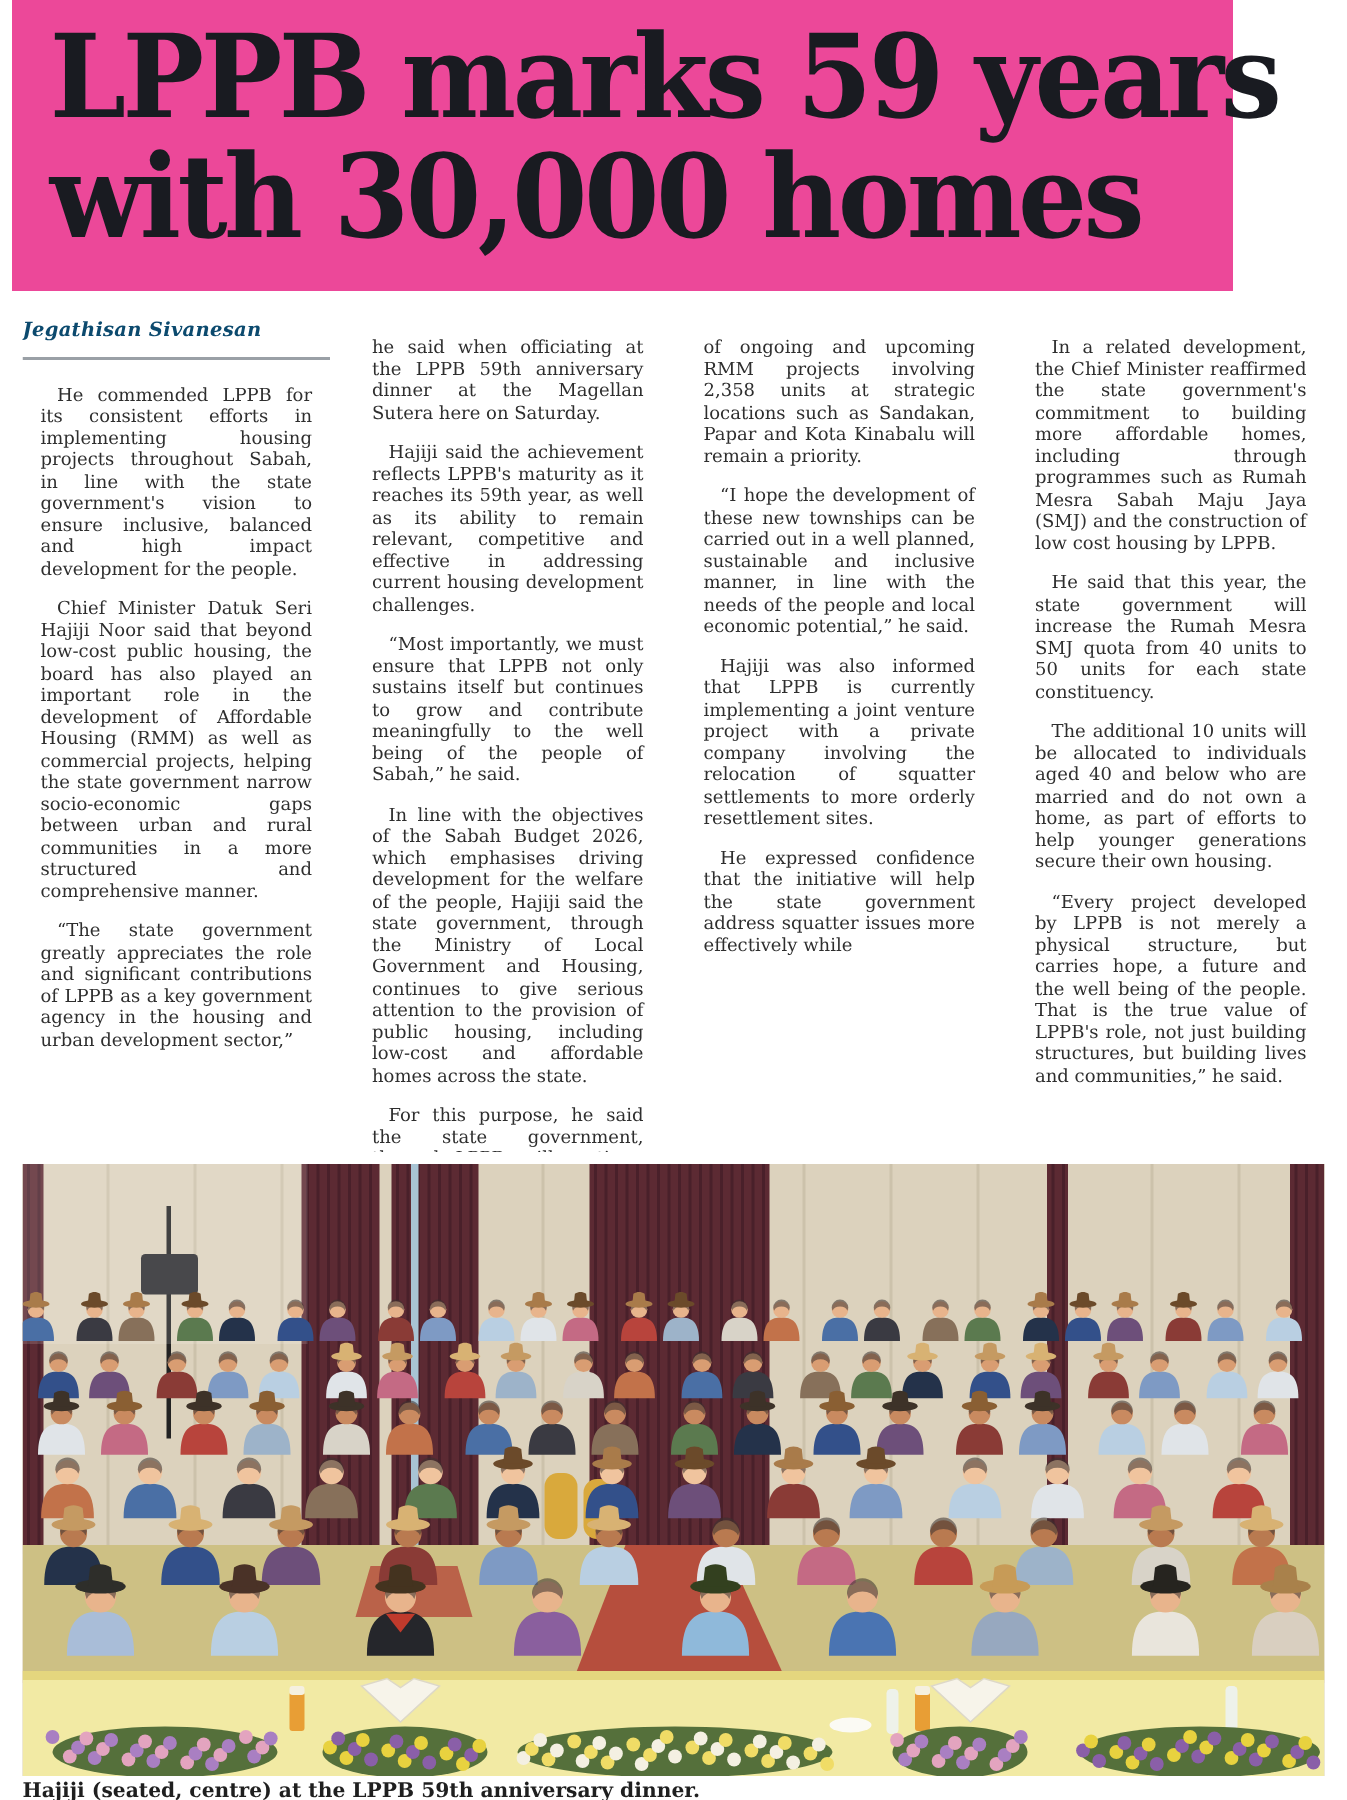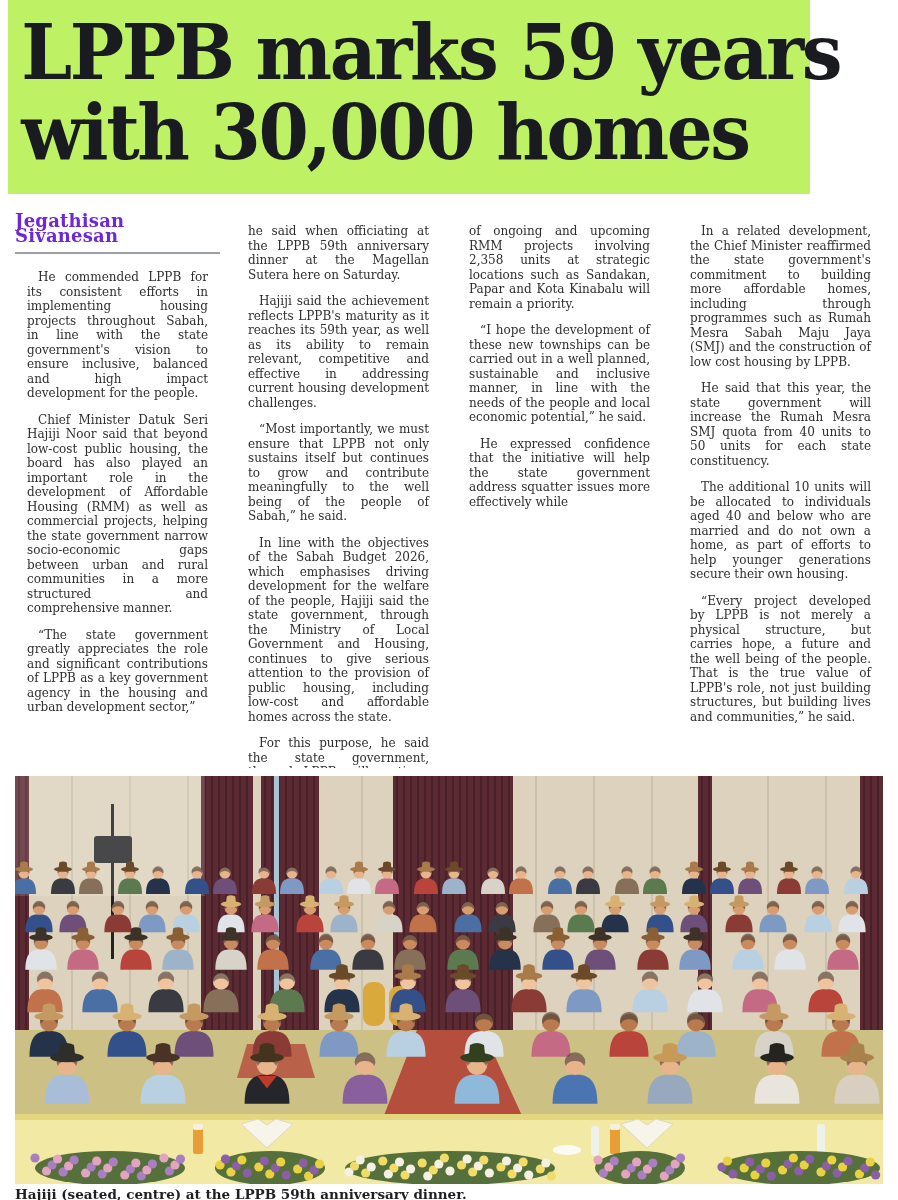--- a/index.html
+++ b/index.html
@@ -1,30 +1,30 @@
 <!DOCTYPE html>
 <html><head>
 <meta charset="utf-8">
 <style>
   html,body{margin:0;padding:0;background:#ffffff;}
   .page{position:relative;width:898px;height:1200px;background:#fff;overflow:hidden;
         font-family:"DejaVu Serif",serif;color:#2d2d2d;}
-  .headline-box{position:absolute;left:8px;top:0;width:802px;height:194px;background:#bef264;}
+  .headline-box{position:absolute;left:8px;top:0;width:802px;height:194px;background:#ec4899;padding-left:12px;}
   .headline{margin:0;padding:12px 0 0 14px;font-weight:bold;color:#191b21;
             font-size:77px;line-height:80px;letter-spacing:-2.5px;
             transform:scaleX(.94);transform-origin:left top;white-space:nowrap;}
   .headline span{display:block;}
   .content{position:absolute;left:15px;top:212px;width:868px;height:556px;
            display:flex;gap:16px;overflow:hidden;}
   .col{width:205px;flex:0 0 205px;font-size:12px;line-height:14.5px;text-align:justify;
        color:#2e2e2e;}
   .col p{margin:12px;}
   .col p.ind{text-indent:11px;}
   .bold{font-weight:bold;color:#1c1c1c;}
-  .byline{font-weight:bold;font-size:18px;color:#6d28d9;margin:2px 0 9px 0;letter-spacing:.2px;}
+  .byline{font-weight:bold;font-size:13px;color:#0c4a6e;margin:2px 0 9px 0;letter-spacing:.2px;font-style:italic;}
   .byline-rule{border:none;border-top:2px solid #9aa0a6;margin:0 0 16px 0;}
   .photo{position:absolute;left:15px;top:776px;width:868px;height:408px;overflow:hidden;background:#d9cfba;}
   .photo svg{display:block;}
   .caption{position:absolute;left:15px;top:1186px;width:868px;font-weight:bold;
            font-size:13.5px;color:#1f1f1f;}
 </style>
 </head>
 <body>
 
 <div class="page">
@@ -51,20 +51,21 @@
       <p class="ind">Hajiji said the achievement reflects LPPB's maturity as it reaches its 59th year, as well as its ability to remain relevant, competitive and effective in addressing current housing development challenges.</p>
       <p class="ind">“Most importantly, we must ensure that LPPB not only sustains itself but continues to grow and contribute meaningfully to the well being of the people of Sabah,” he said.</p>
       <p class="ind">In line with the objectives of the Sabah Budget 2026, which emphasises driving development for the welfare of the people, Hajiji said the state government, through the Ministry of Local Government and Housing, continues to give serious attention to the provision of public housing, including low-cost and affordable homes across the state.</p>
       <p class="ind">For this purpose, he said the state government, through LPPB, will continue implementing several key initiatives, including the development of PAKR projects in Sukau, Melalap, Beluran and Pitas.</p>
       <p class="ind">In addition, the implementation</p>
     </div>
 
     <div class="col">
       <p>of ongoing and upcoming RMM projects involving 2,358 units at strategic locations such as Sandakan, Papar and Kota Kinabalu will remain a priority.</p>
       <p class="ind">“I hope the development of these new townships can be carried out in a well planned, sustainable and inclusive manner, in line with the needs of the people and local economic potential,” he said.</p>
+      <p class="ind">Hajiji was also informed that LPPB is currently implementing a joint venture project with a private company involving the relocation of squatter settlements to more orderly resettlement sites.</p>
       <p class="ind">He expressed confidence that the initiative will help the state government address squatter issues more effectively while</p>
     </div>
 
     <div class="col">
       <p class="ind">In a related development, the Chief Minister reaffirmed the state government's commitment to building more affordable homes, including through programmes such as Rumah Mesra Sabah Maju Jaya (SMJ) and the construction of low cost housing by LPPB.</p>
       <p class="ind">He said that this year, the state government will increase the Rumah Mesra SMJ quota from 40 units to 50 units for each state constituency.</p>
       <p class="ind">The additional 10 units will be allocated to individuals aged 40 and below who are married and do not own a home, as part of efforts to help younger generations secure their own housing.</p>
       <p class="ind">“Every project developed by LPPB is not merely a physical structure, but carries hope, a future and the well being of the people. That is the true value of LPPB's role, not just building structures, but building lives and communities,” he said.</p>
     </div>
 

